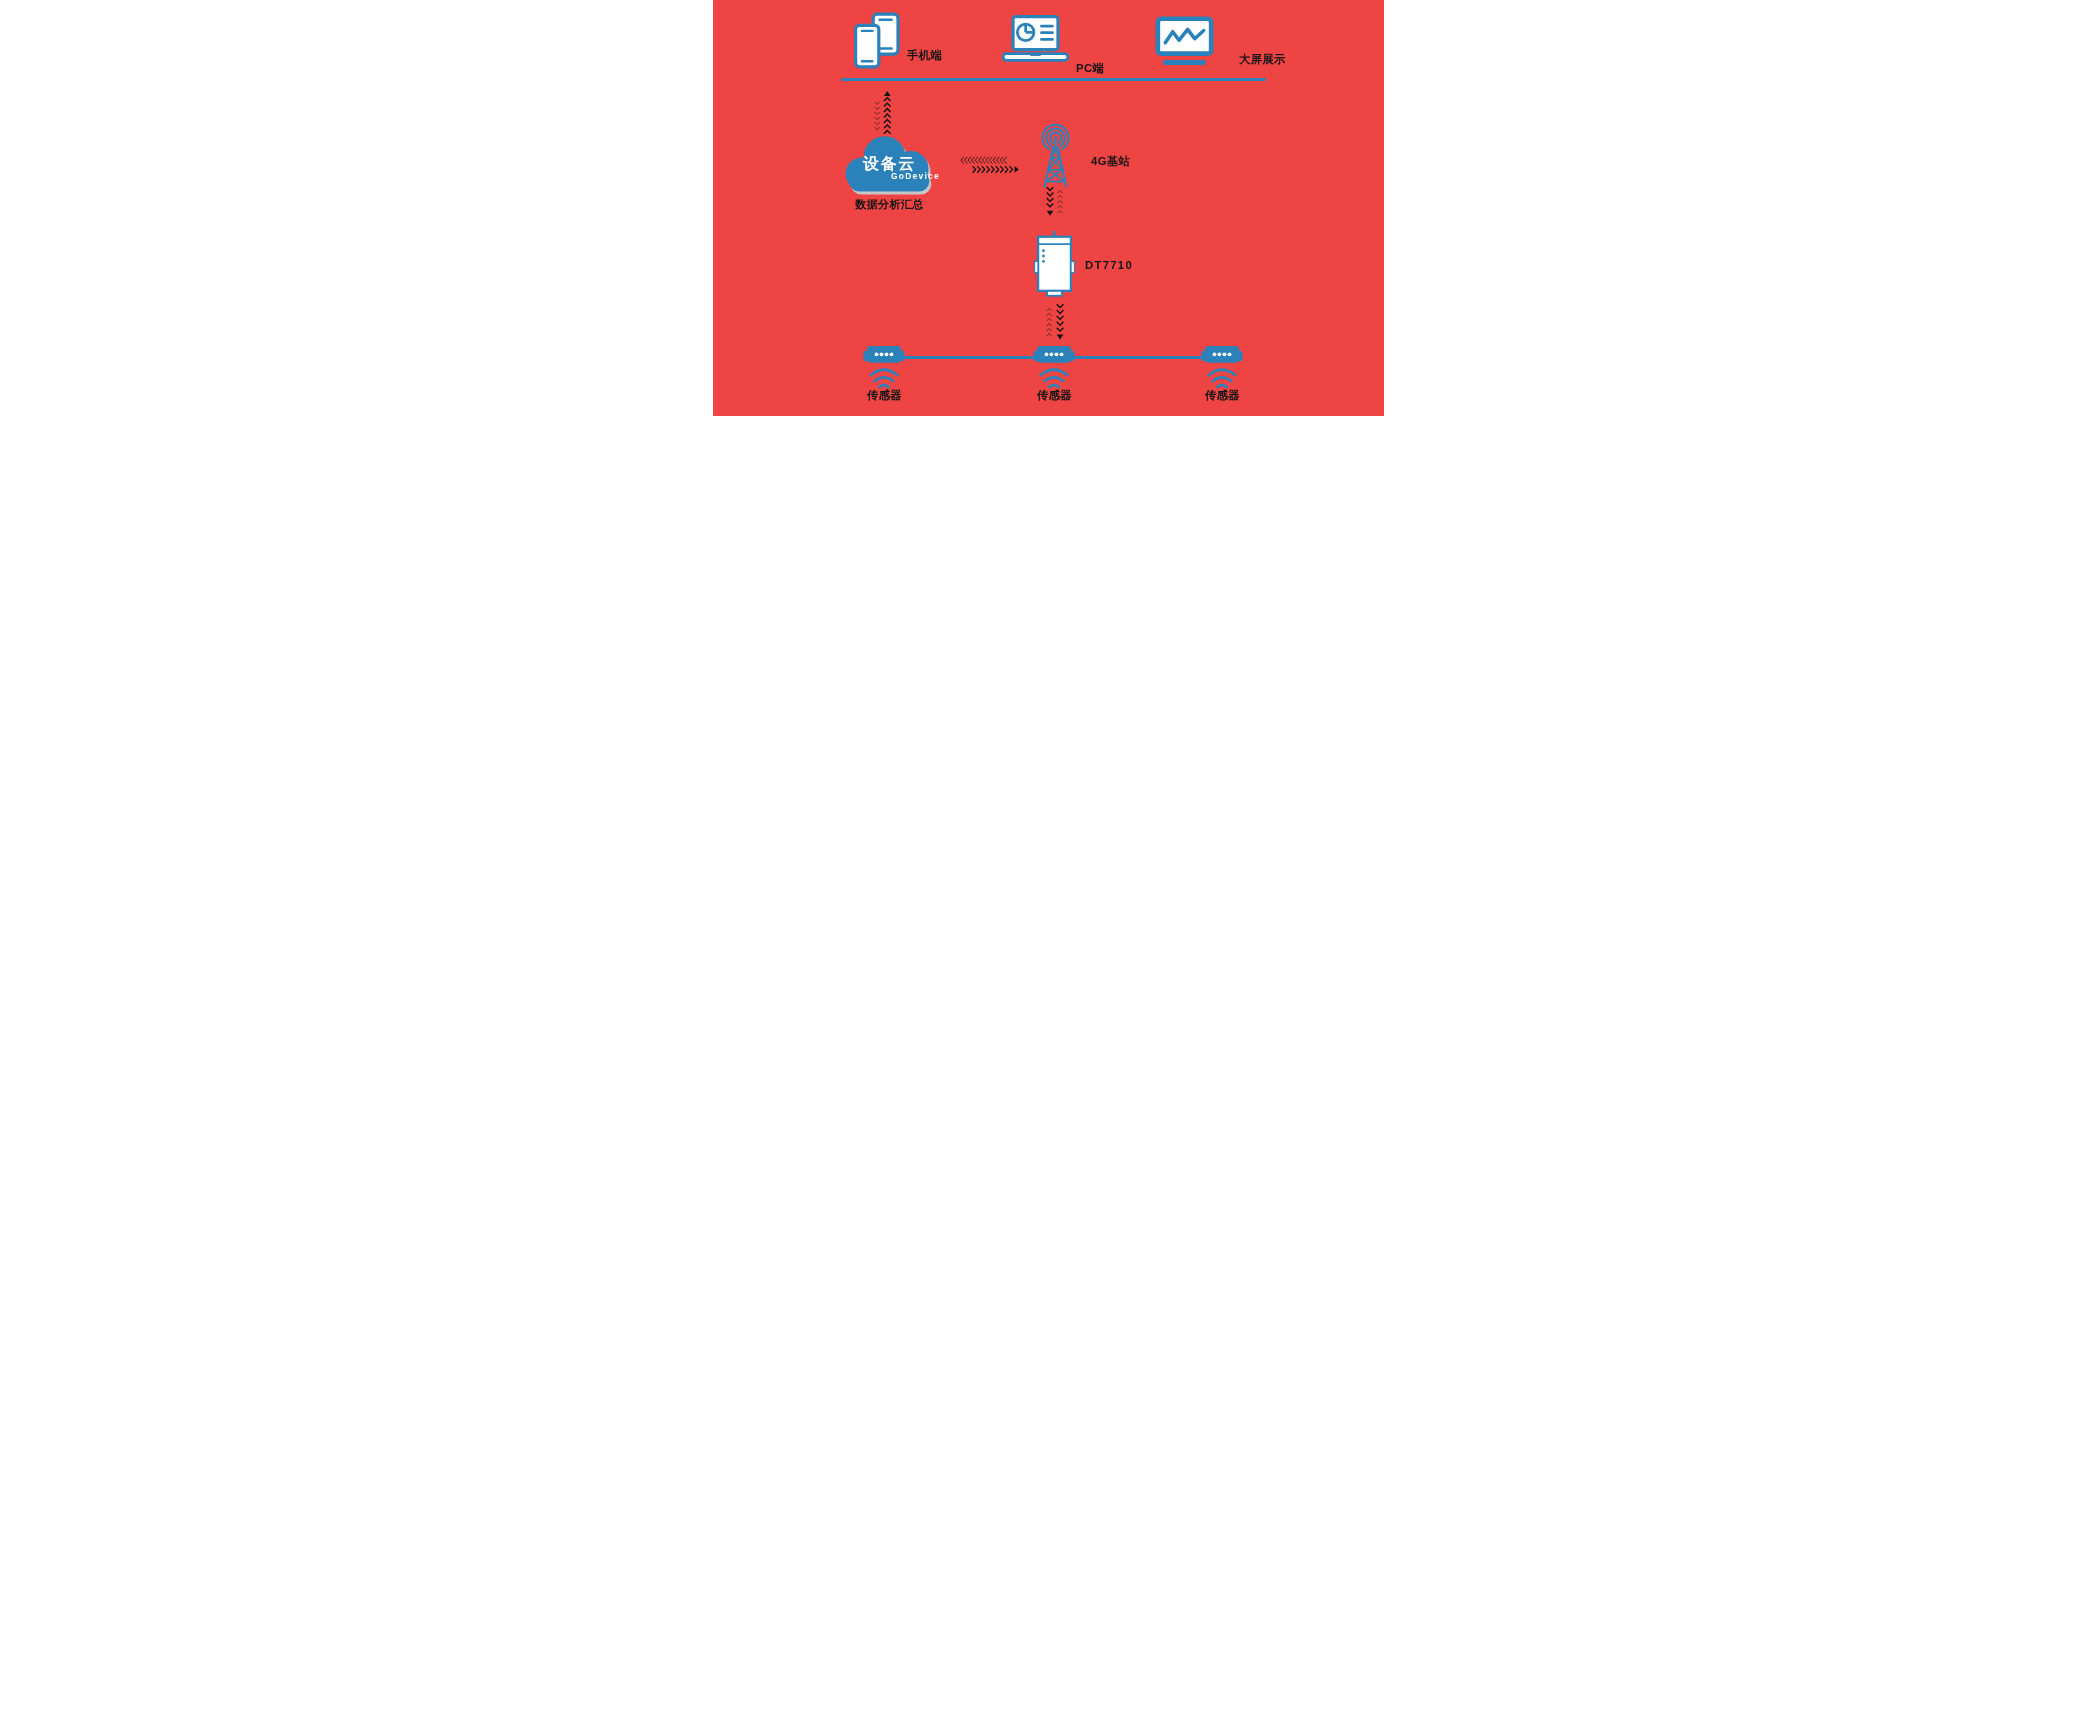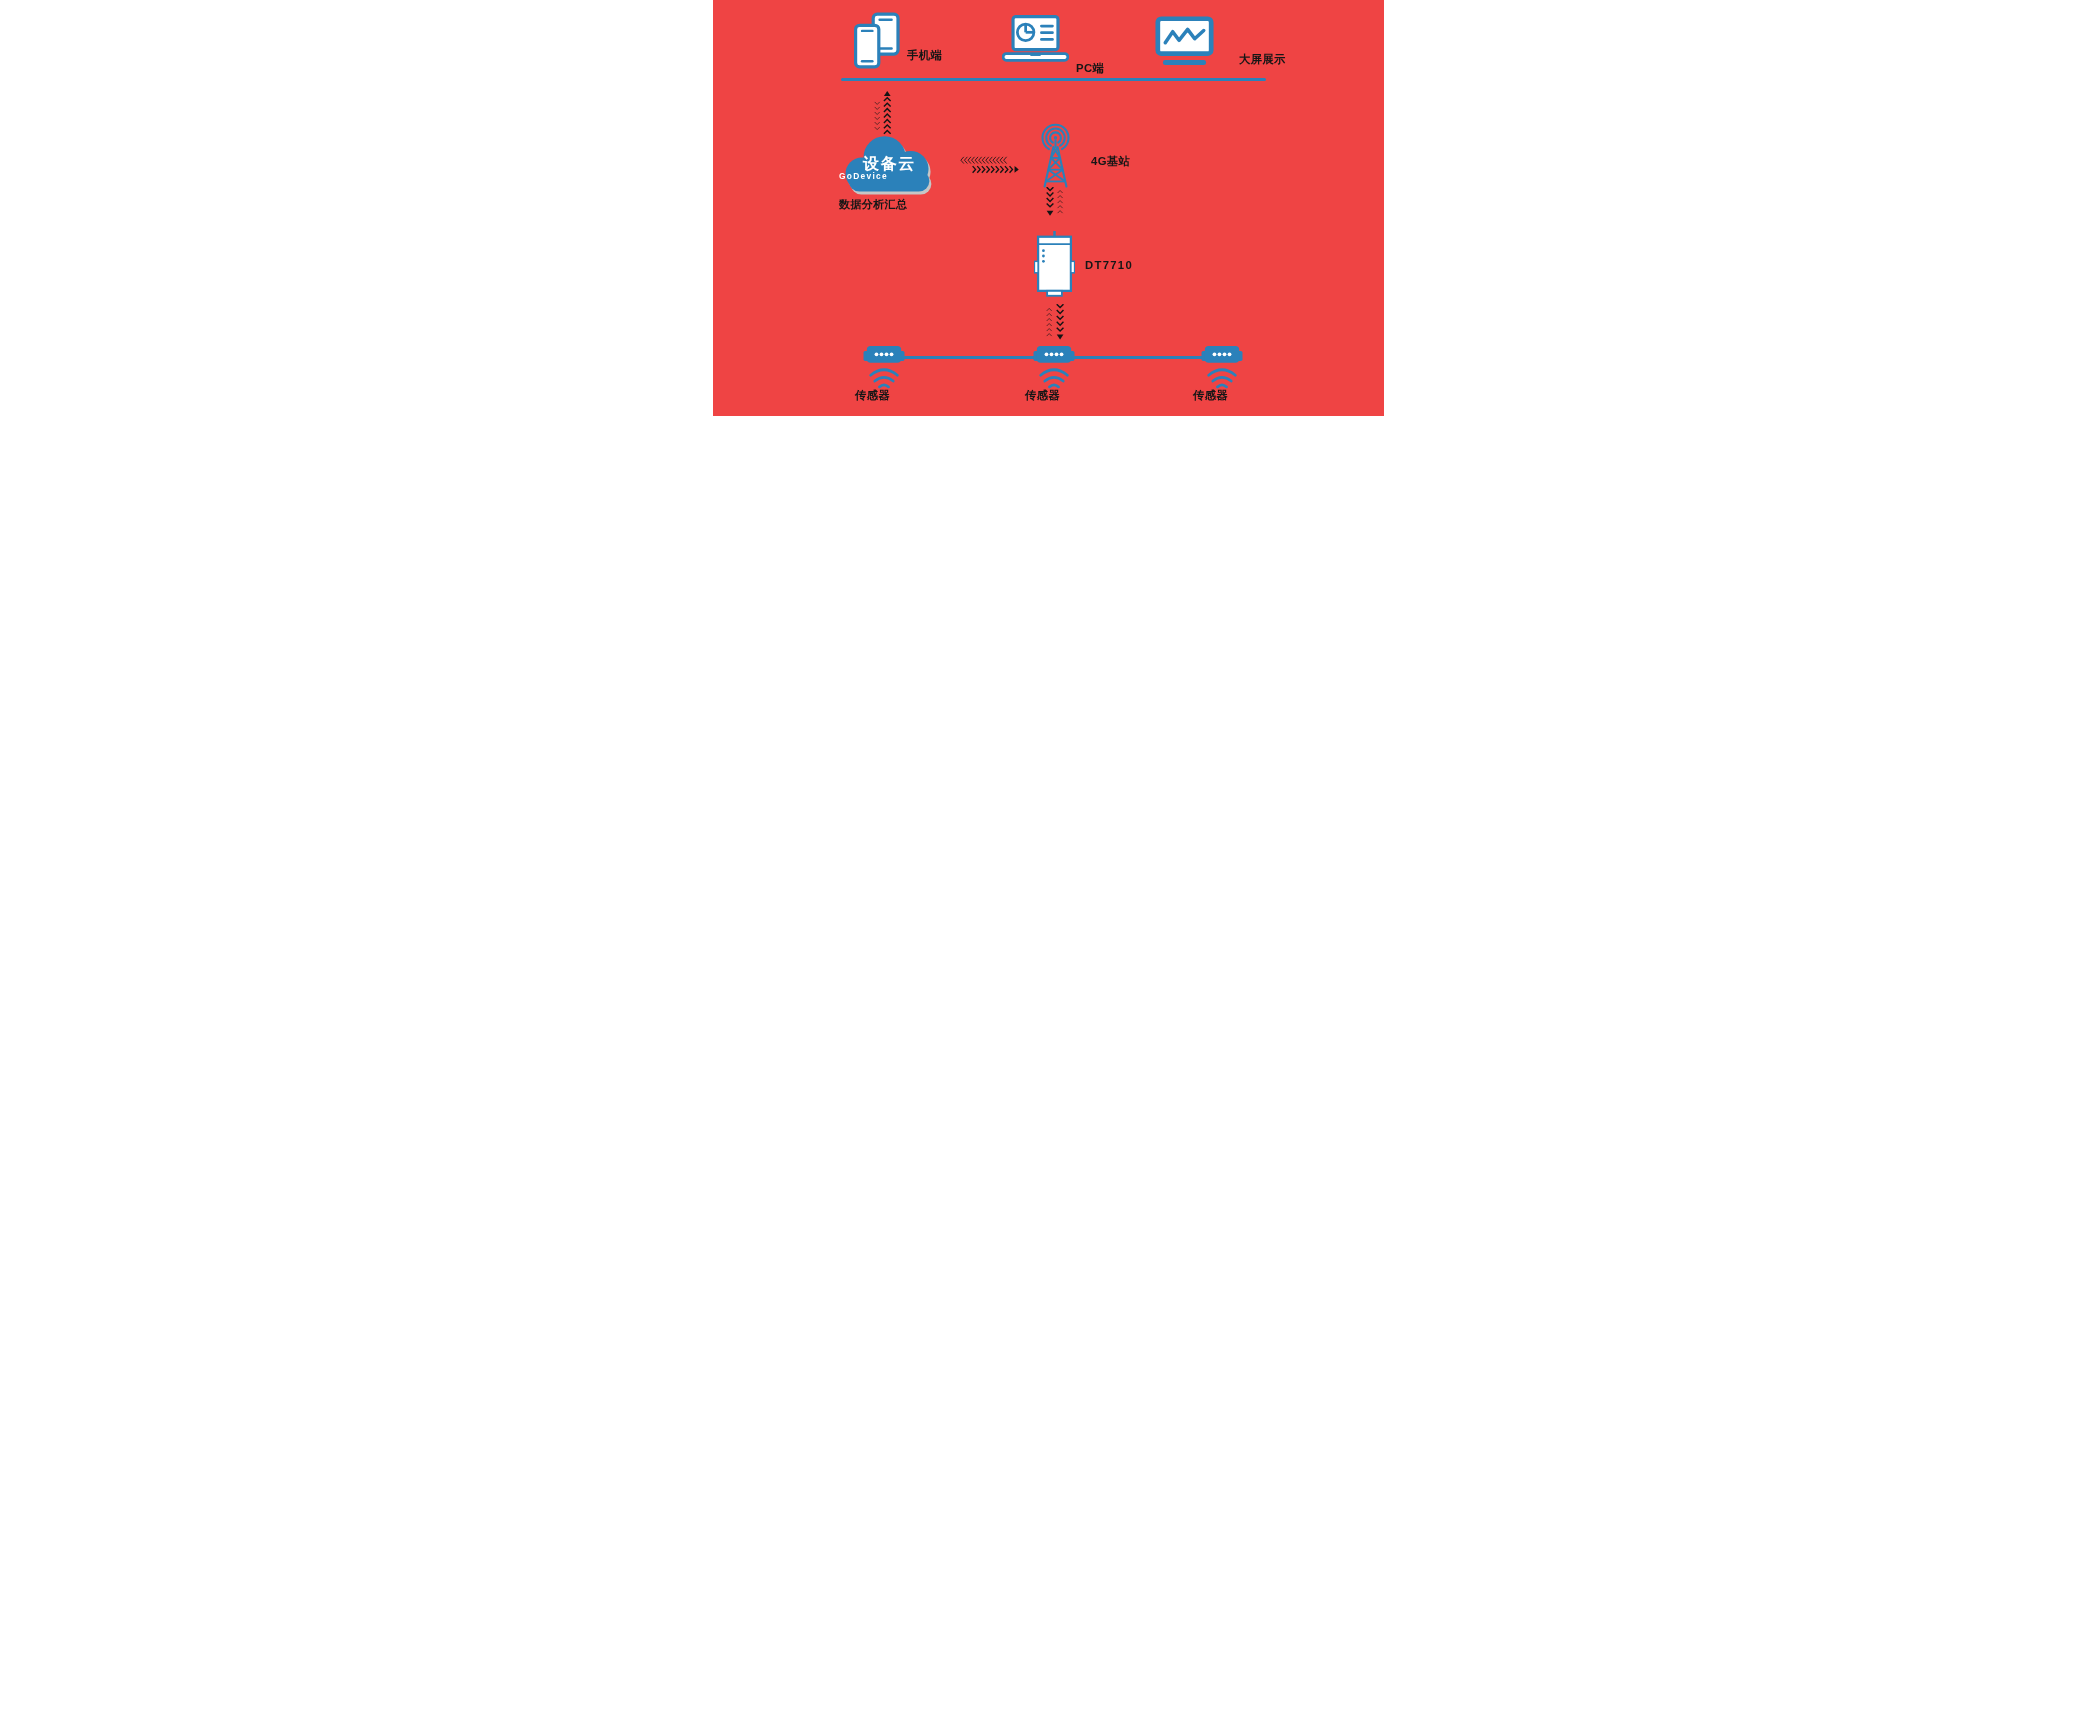--- a/index.html
+++ b/index.html
@@ -1,24 +1,24 @@
 <!DOCTYPE html>
 <html style="font-size:6.7px"><head>
 <meta charset="utf-8">
 <style>
   html,body{margin:0;padding:0;background:#ffffff;}
   body{font-family:"Liberation Sans", sans-serif;}
   .stage{position:relative;width:671px;height:416px;margin:0 auto;background:#ef4444;overflow:hidden;}
   .abs{position:absolute;}
   .lbl{position:absolute;font-weight:bold;color:#161616;font-size:11.3px;letter-spacing:0.4px;white-space:nowrap;line-height:1.2;}
-  .lbl.center{text-align:left;}
+  .lbl.center{text-align:center;}
   .blue-line{position:absolute;background:#2b81ba;border-radius:1.7px;}
   .cloud-wrap{filter:drop-shadow(2.9px 3.4px 0 #c6c6c6);}
   .cloud-title{position:absolute;left:126px;top:154px;width:101px;text-align:center;color:#ffffff;font-weight:bold;font-size:16px;letter-spacing:1.7px;}
-  .cloud-sub{position:absolute;left:126px;top:171px;width:101px;text-align:left;color:#ffffff;font-weight:bold;font-size:8.4px;letter-spacing:1.3px;}
+  .cloud-sub{position:absolute;left:126px;top:171px;width:101px;text-align:right;color:#ffffff;font-weight:bold;font-size:8.4px;letter-spacing:1.3px;}
   svg{display:block;}
 </style>
 </head>
 <body>
 
 <div class="stage">
 
   <svg width="0" height="0" style="position:absolute" aria-hidden="true">
     <defs>
       <path id="chv-u" d="M0 8 L8 0 L16 8" fill="none"></path>

